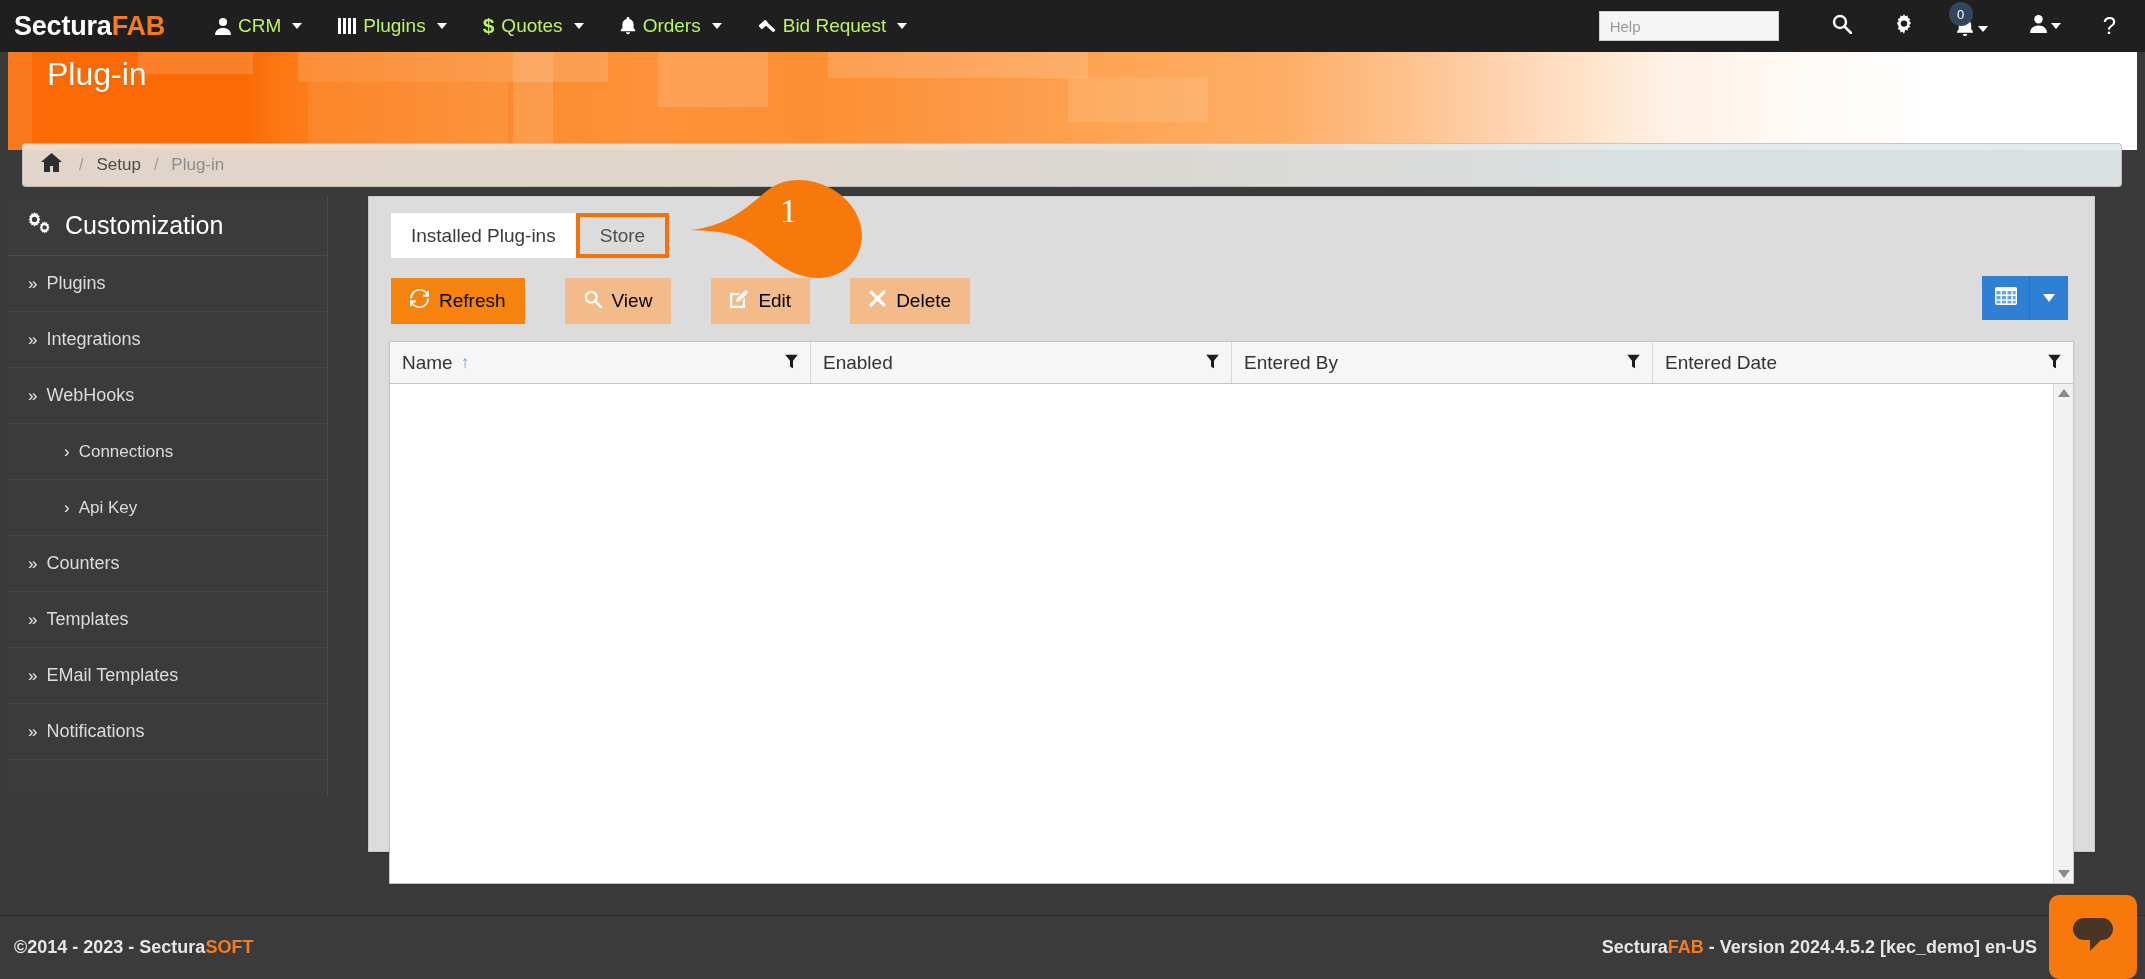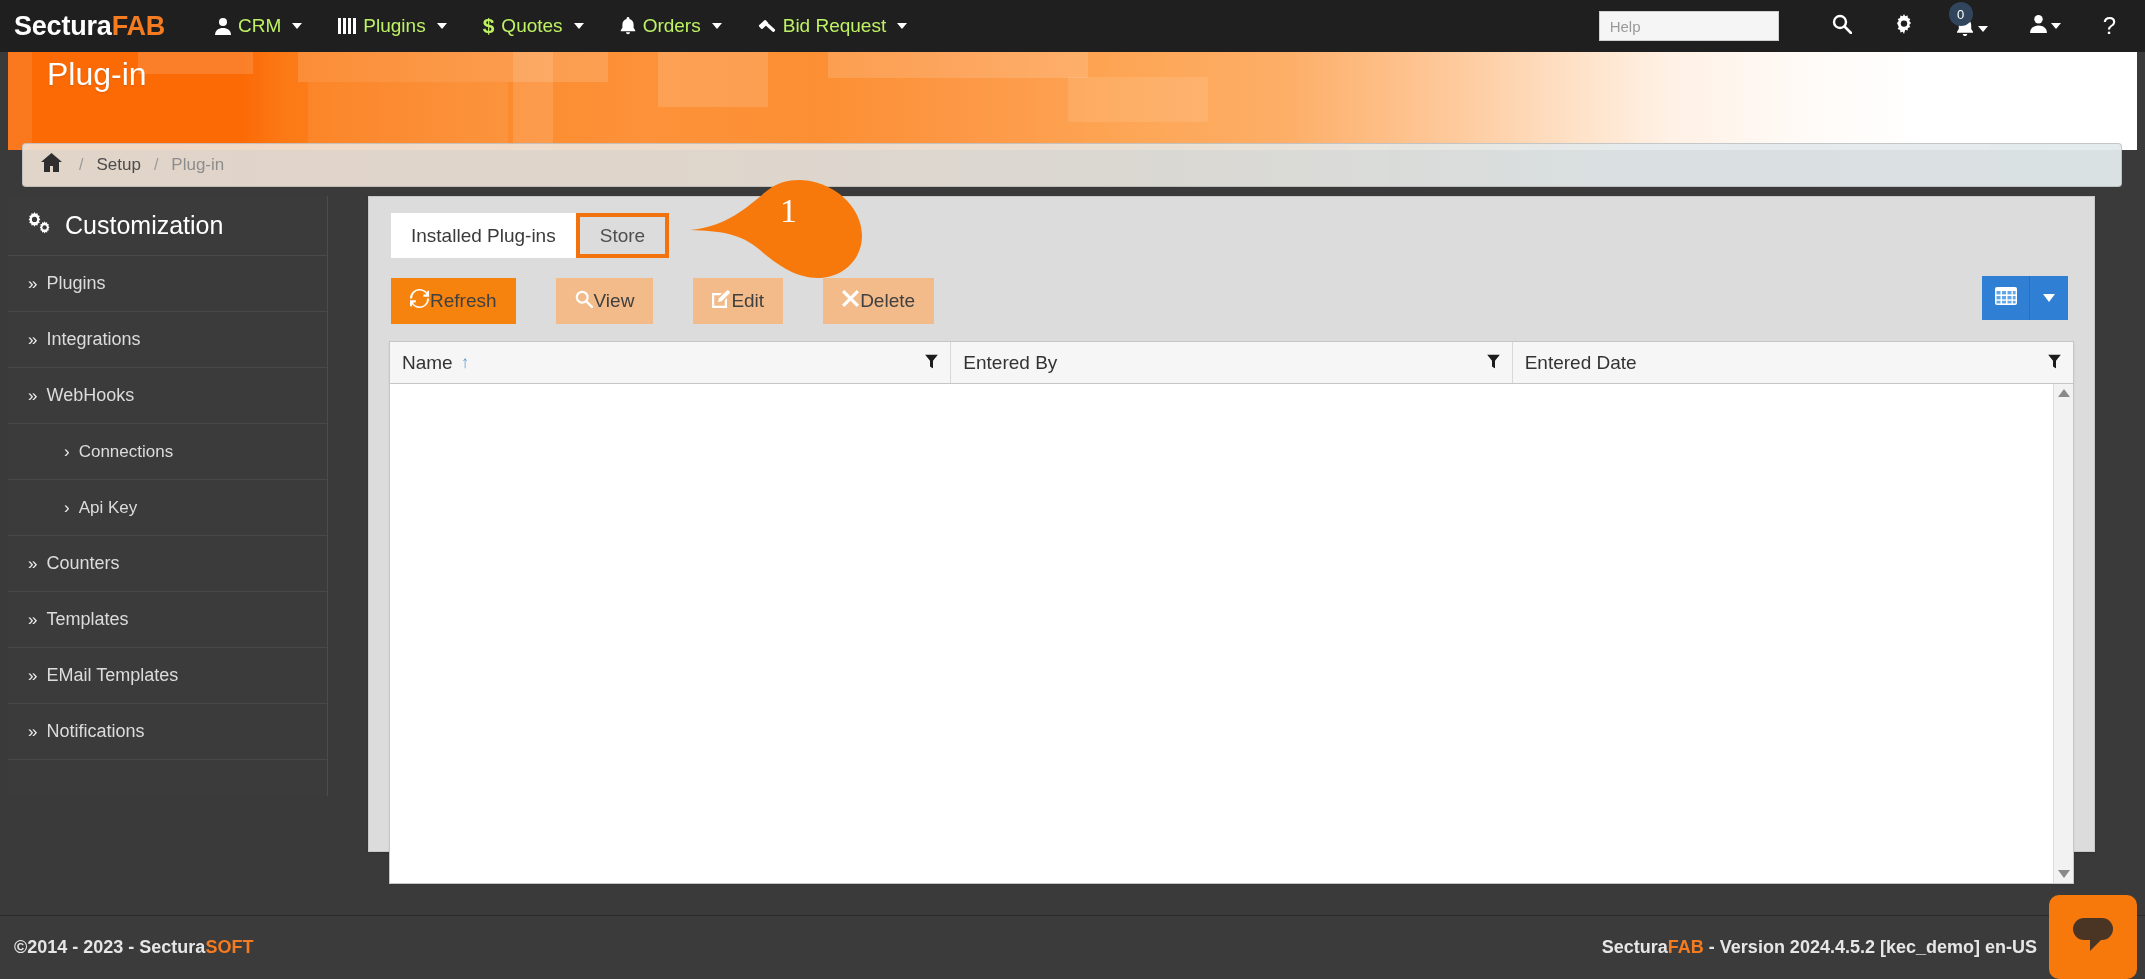--- a/index.html
+++ b/index.html
@@ -151,22 +151,22 @@
   .tab.active { background: #ffffff; color: #3a3a3a; }
   .tab.highlight {
     border: 4px solid #f2730d; background: #dcdcdc;
     padding: 0 20px; height: 45px;
   }
 
   
   .toolbar { position: absolute; top: 81px; left: 22px; display: flex; gap: 6px; }
   .btn {
     height: 46px; padding: 0 19px;
-    display: flex; align-items: center; gap: 1px;
-    font-size: 19px; color: #404040; cursor: pointer;
+    display: flex; align-items: center; gap: 10px;
+    font-size: 19px; color: #000000; cursor: pointer;
     border: none; font-family: "Liberation Sans", sans-serif;
   }
   .btn-primary { background: #f7830f; }
   .btn-muted { background: #f3bb8a; margin-left: 34px; }
 
   .grid-btn-wrap {
     position: absolute; top: 79px; right: 26px; display: flex;
   }
   .grid-btn {
     background: #2f7fd4; width: 48px; height: 44px;
@@ -509,20 +509,28 @@
     <div class="grid-caret-btn">
       <span class="caret-w"></span>
     </div>
   </div>
 
   <div class="grid">
     <div class="grid-header">
       <div class="gh-cell">
         <span>Name</span>
         <span class="sort-asc">↑</span>
+        <span class="filter-ico">
+          <svg width="13" height="14" viewBox="0 0 13 14">
+              <path d="M0 0h13L8 6.2V14l-3-2V6.2z" fill="#1c1c1c"></path>
+            </svg>
+        </span>
+      </div>
+      <div class="gh-cell">
+        <span>Enabled</span>
         <span class="filter-ico">
           <svg width="13" height="14" viewBox="0 0 13 14">
               <path d="M0 0h13L8 6.2V14l-3-2V6.2z" fill="#1c1c1c"></path>
             </svg>
         </span>
       </div>
       <div class="gh-cell">
         <span>Entered By</span>
         <span class="filter-ico">
           <svg width="13" height="14" viewBox="0 0 13 14">

